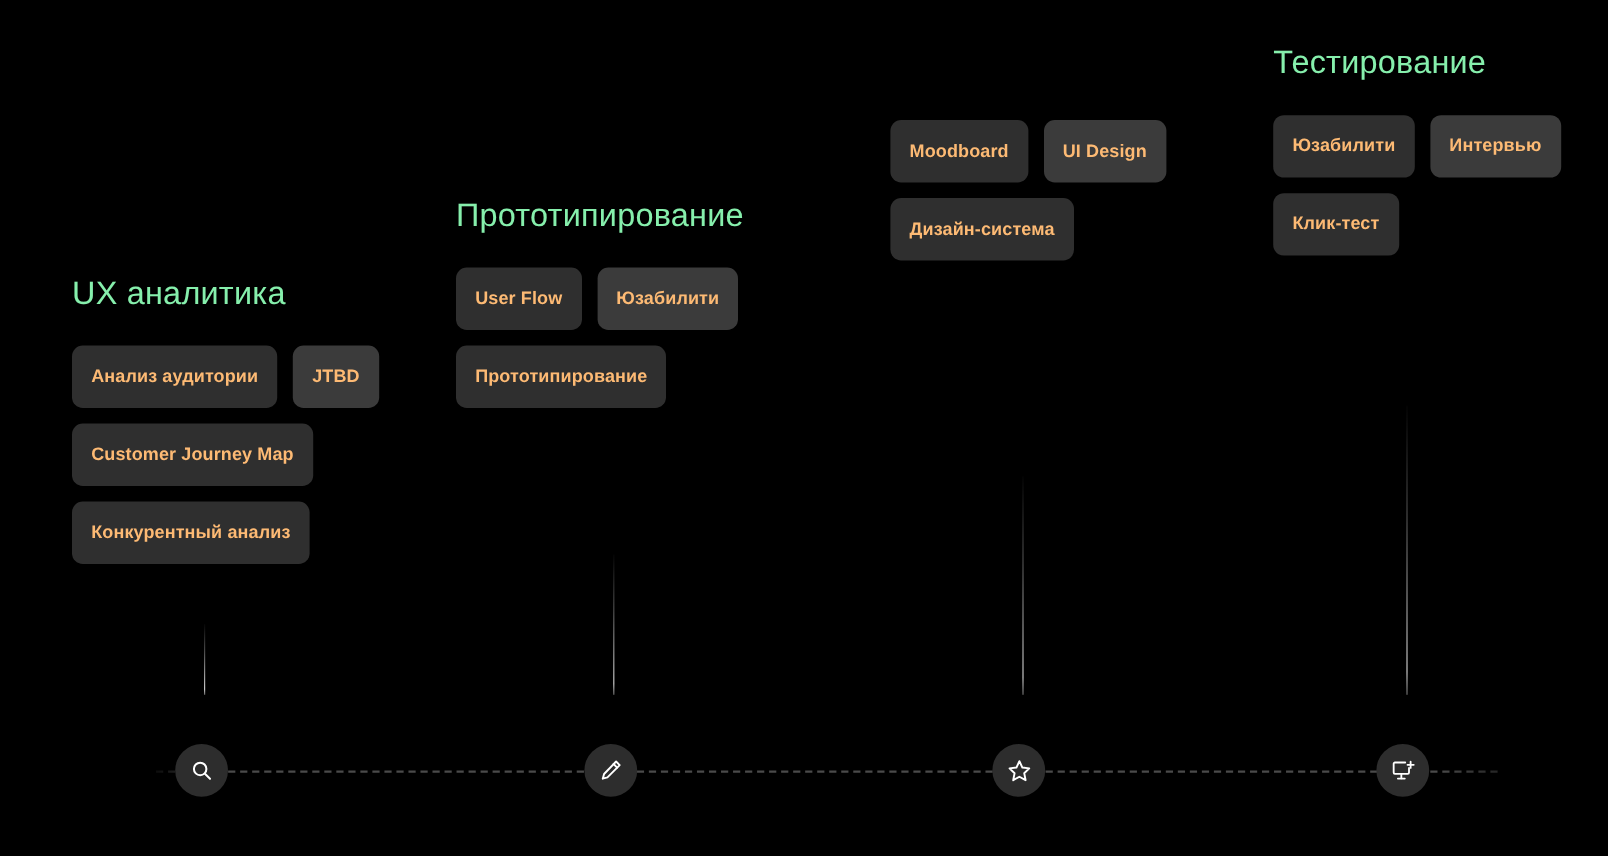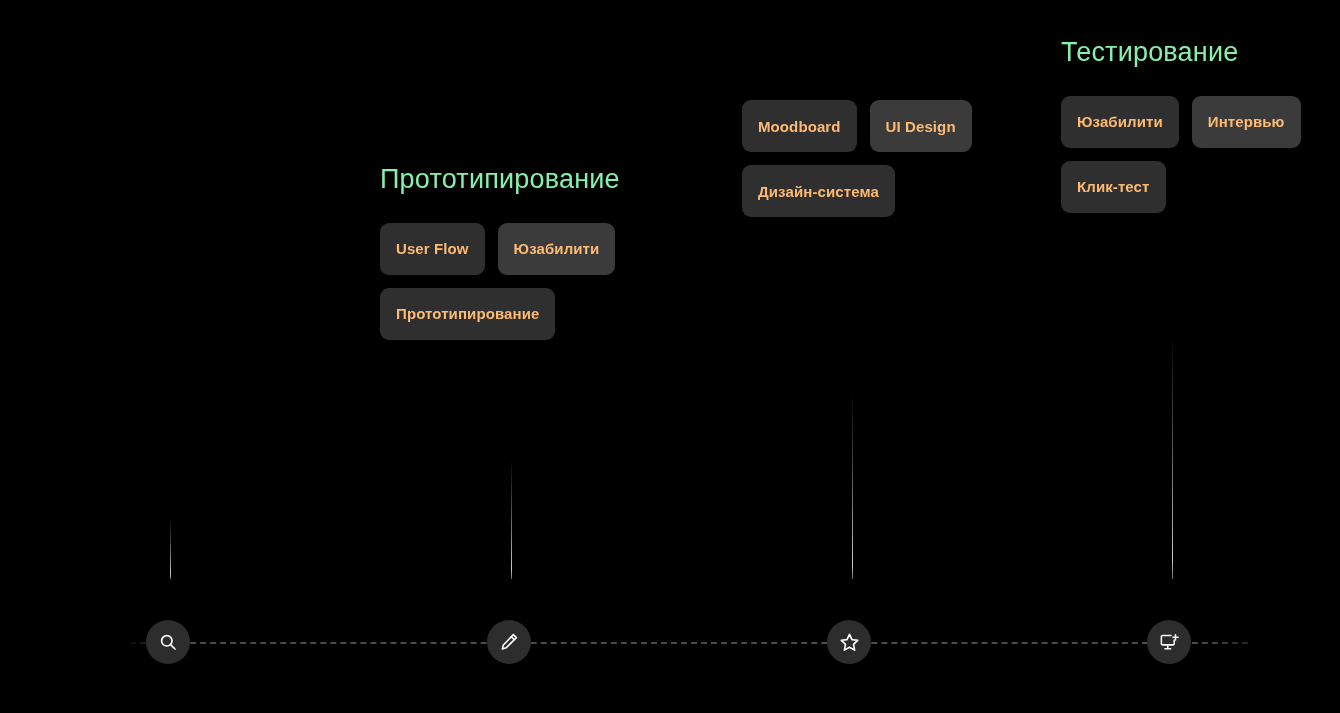--- a/index.html
+++ b/index.html
@@ -135,20 +135,29 @@
   .node-1 { left: 146px; }
   .node-2 { left: 487px; }
   .node-3 { left: 827px; }
   .node-4 { left: 1147px; }
 </style>
 </head>
 <body>
 
 <div id="roadmap">
 
+  <div class="stage stage-1">
+    <div class="stage-title">UX аналитика</div>
+    <div class="chip-wrap">
+      <button class="chip">Анализ аудитории</button>
+      <button class="chip alt">JTBD</button>
+      <button class="chip">Customer Journey Map</button>
+      <button class="chip">Конкурентный анализ</button>
+    </div>
+  </div>
 
   <div class="stage stage-2">
     <div class="stage-title">Прототипирование</div>
     <div class="chip-wrap">
       <button class="chip">User Flow</button>
       <button class="chip alt">Юзабилити</button>
       <button class="chip">Прототипирование</button>
     </div>
   </div>
 

